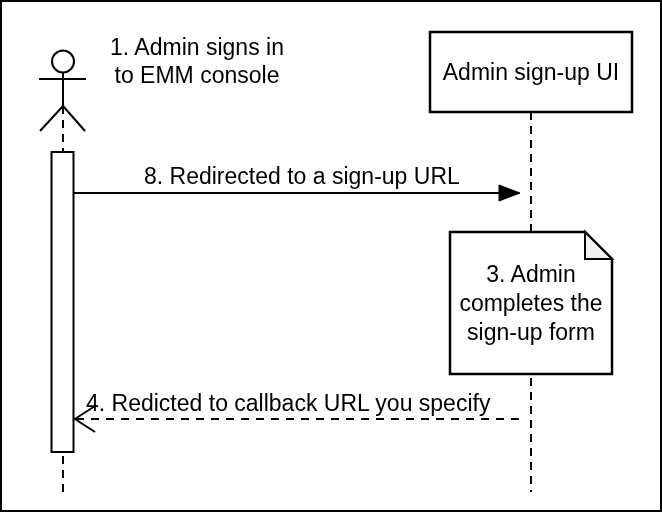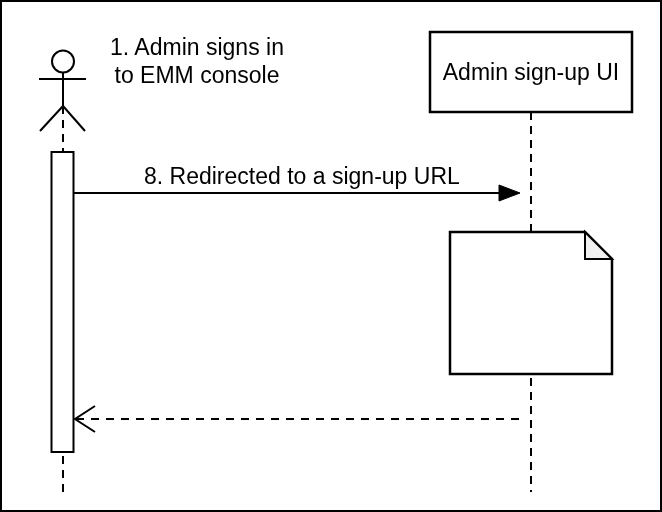--- a/index.html
+++ b/index.html
@@ -107,15 +107,19 @@
     </g>
   </svg>
 
   <div class="label label-actor">1. Admin signs in
 to EMM console</div>
 
   <div class="label label-playbox">Admin sign-up UI</div>
 
   <div class="label label-msg2">8. Redirected to a sign-up URL</div>
 
+  <div class="label label-note">3. Admin
+completes the
+sign-up form</div>
 
+  <div class="label label-msg4">4. Redicted to callback URL you specify</div>
 
 </div>
 
 </body></html>

